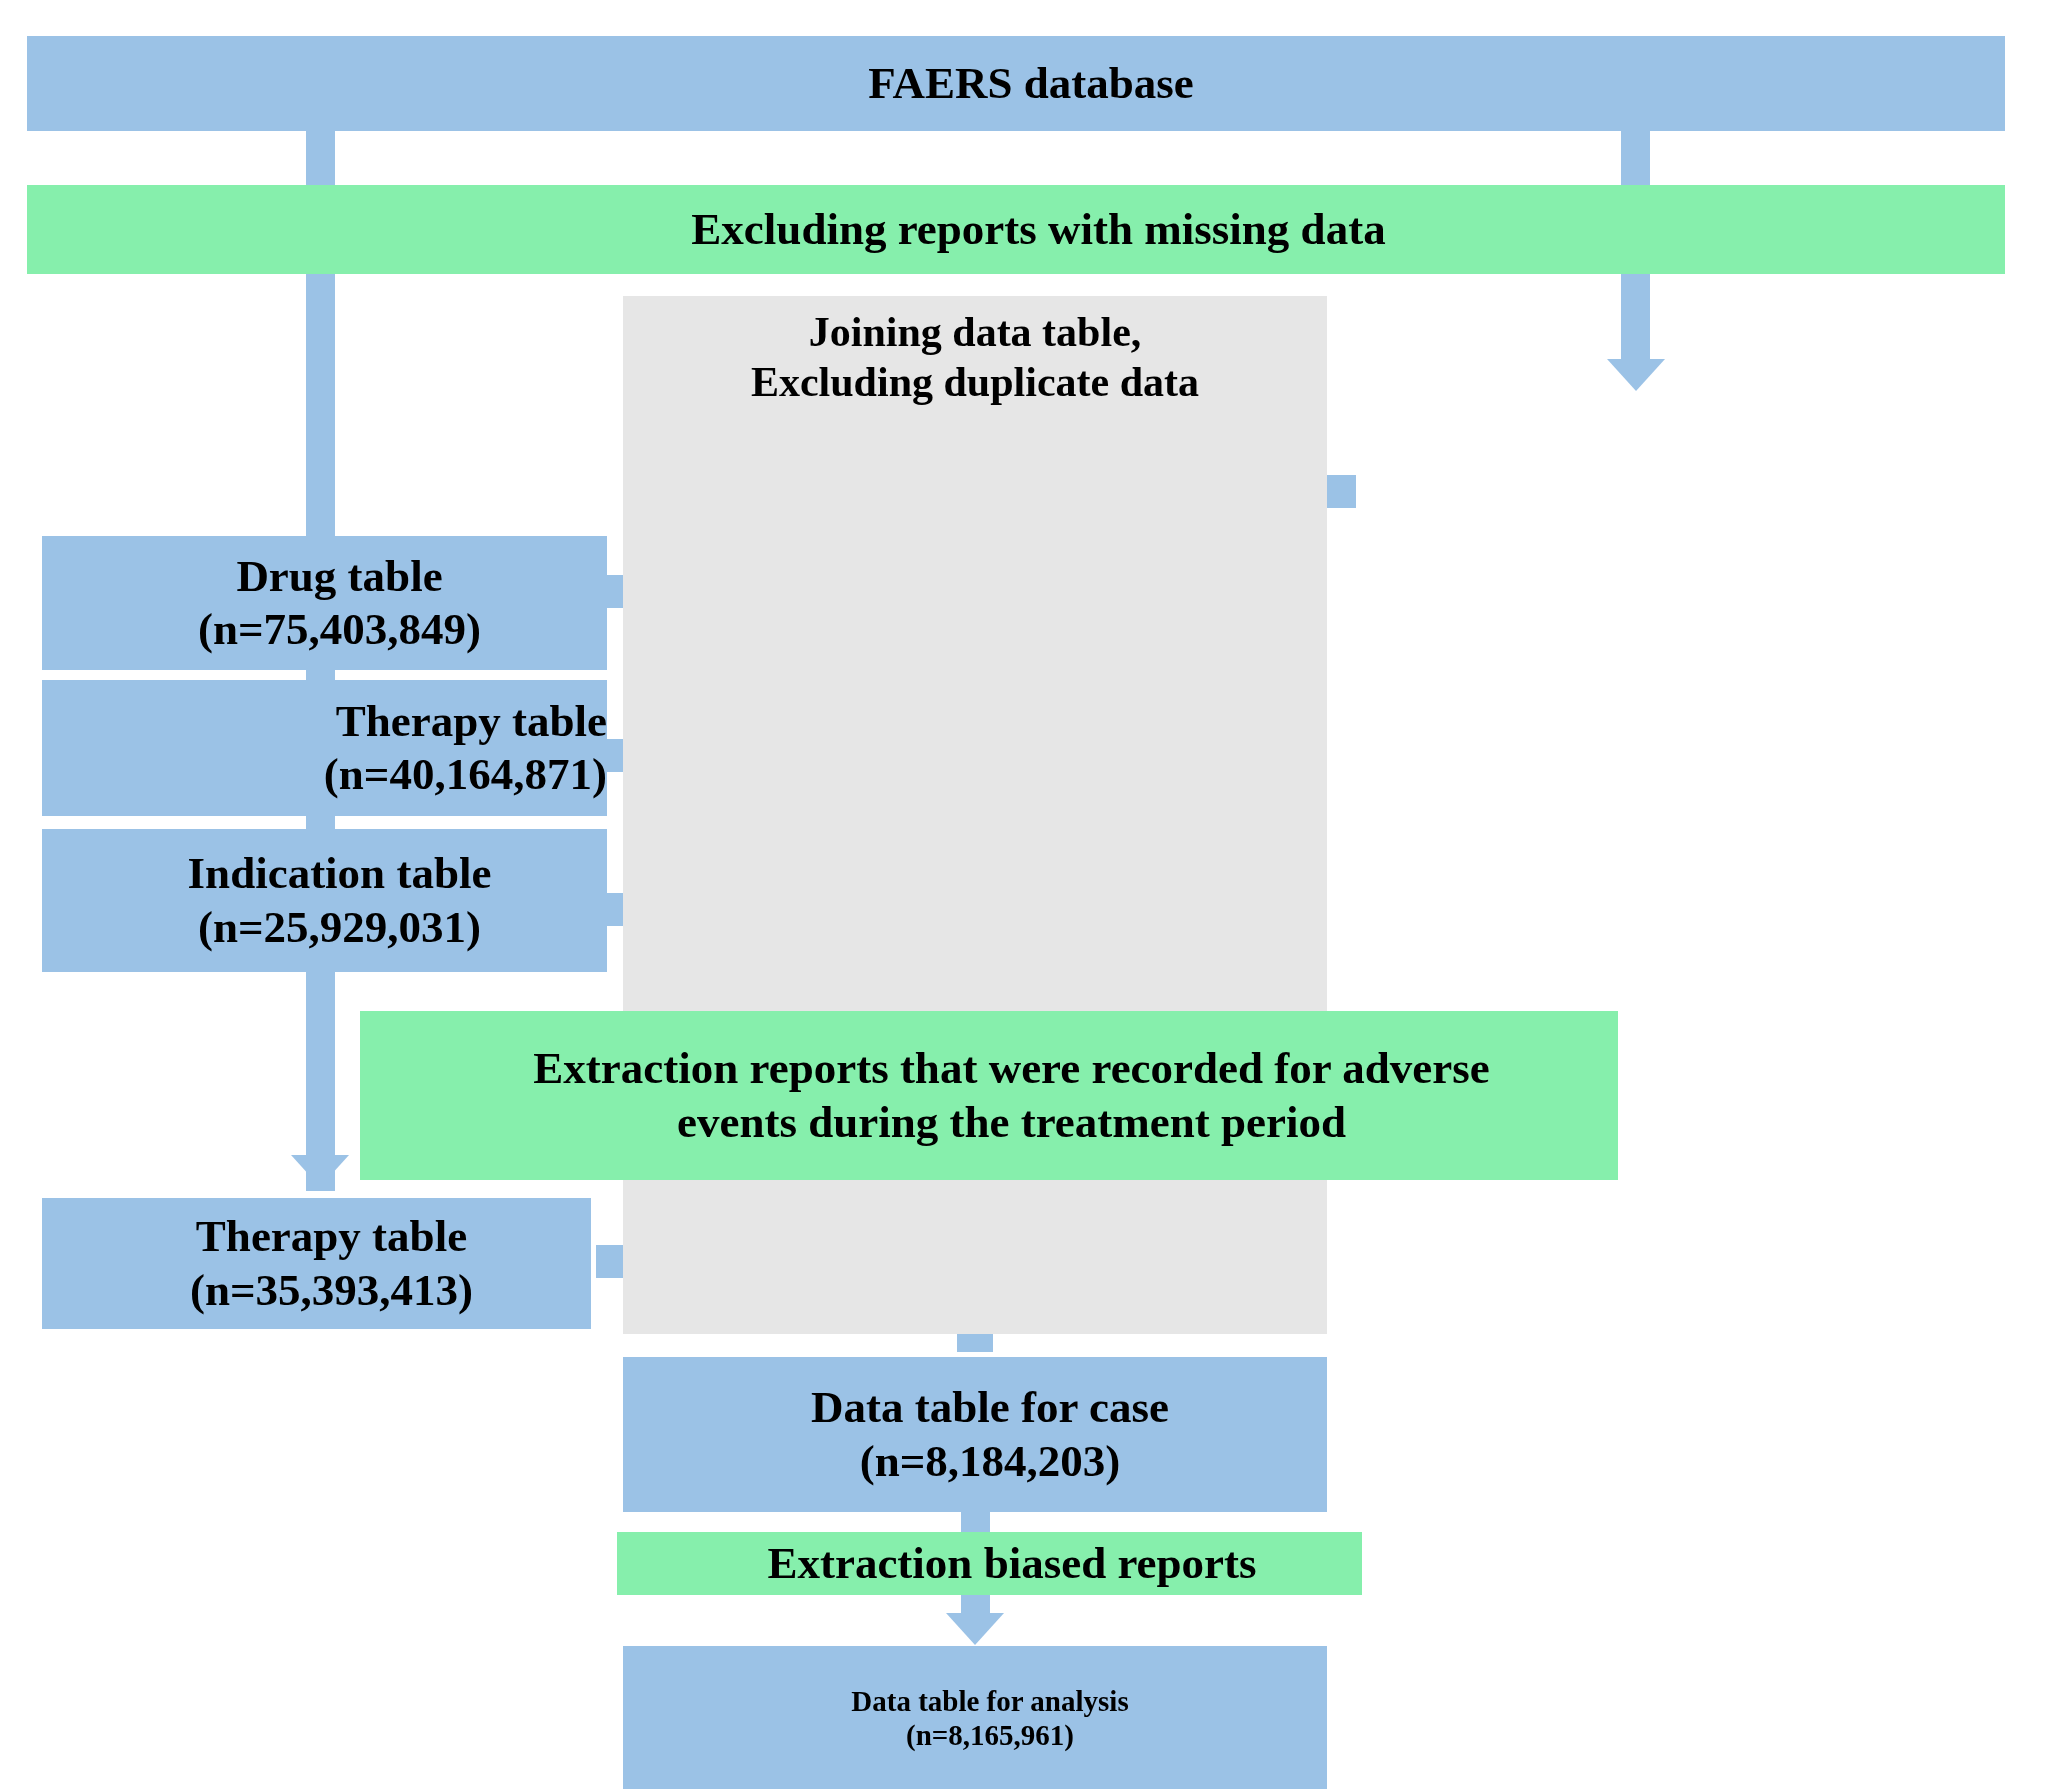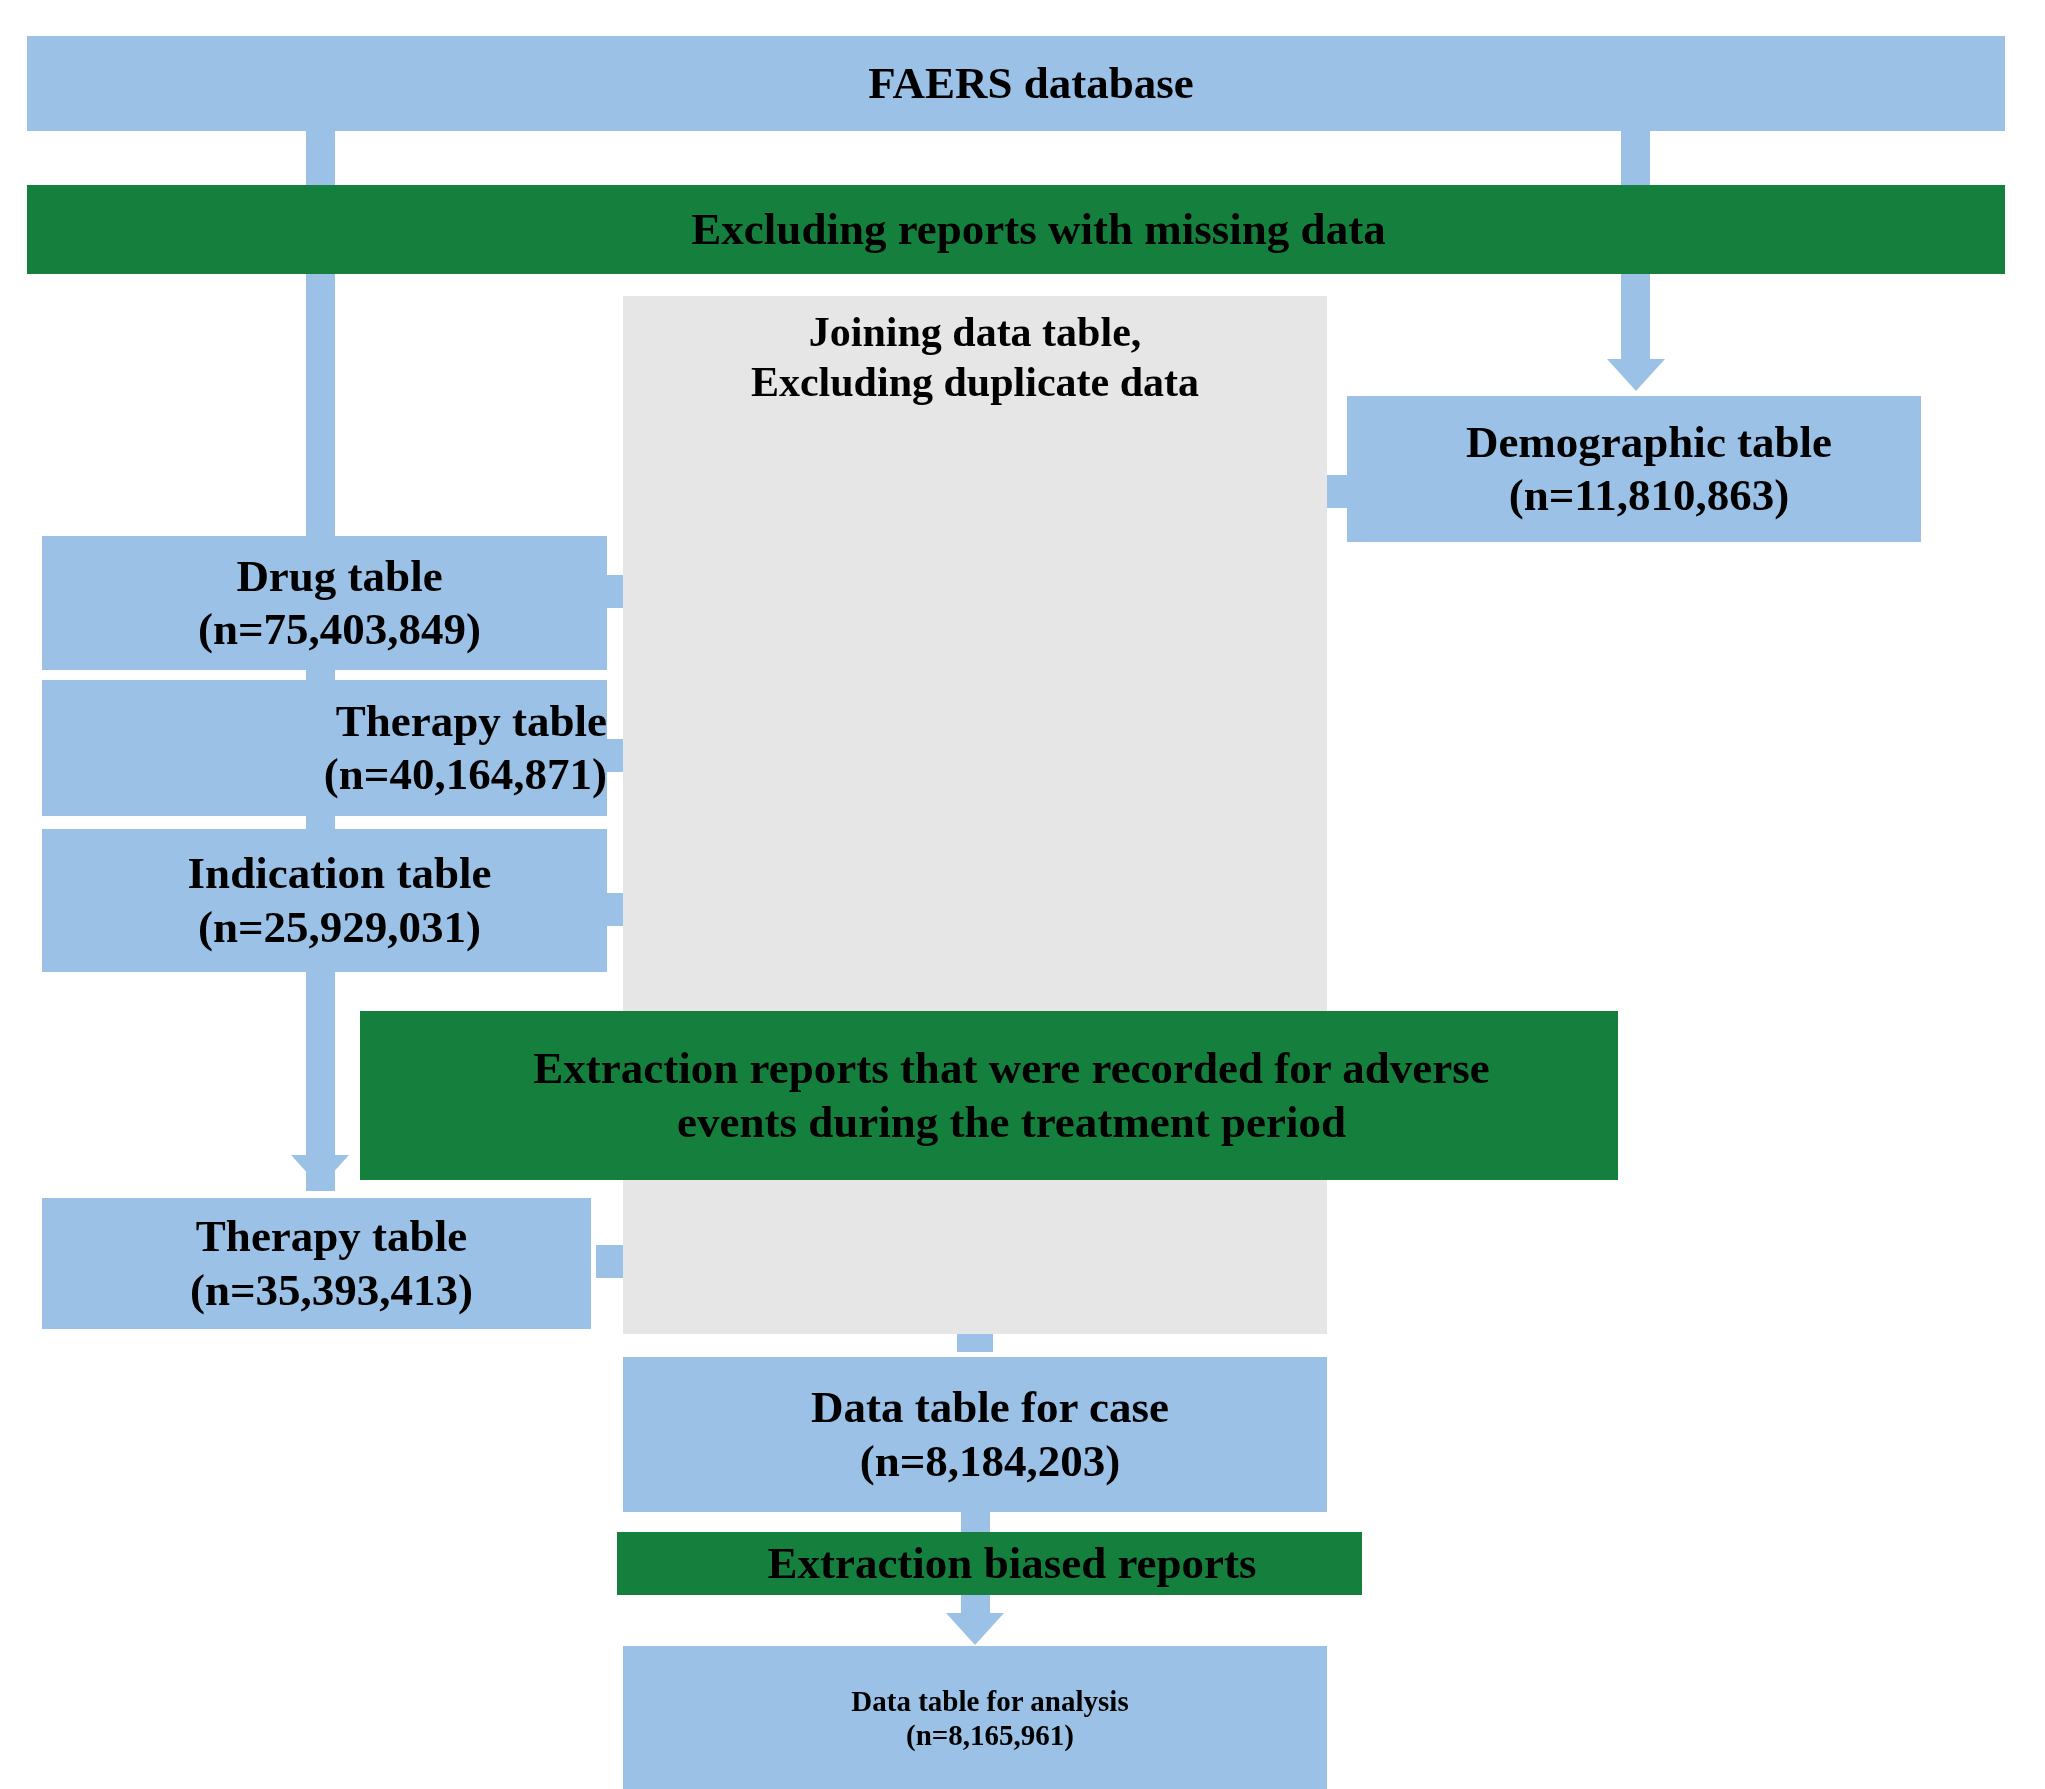--- a/index.html
+++ b/index.html
@@ -3,21 +3,21 @@
 <meta charset="utf-8">
 <style>
   html,body{margin:0;padding:0;background:#ffffff;}
   body{font-family:"Liberation Serif",serif;}
   #stage{position:relative;width:2046px;height:1790px;background:#ffffff;overflow:hidden;}
 
   .box{position:absolute;box-sizing:border-box;display:flex;flex-direction:column;
        align-items:center;justify-content:center;text-align:center;color:#000000;
        font-weight:bold;line-height:1.18;}
   .blue{background:#9BC2E6;padding-left:30px;}
-  .gray{background:#15803d;padding-left:45px;}
+  .gray{background:#86efac;padding-left:45px;}
   .lightgray{background:#E6E6E6;}
   .conn{position:absolute;background:#9BC2E6;}
   .ln1{display:block;}
   .ln2{display:block;}
 
   
   .tri-down{position:absolute;width:0;height:0;border-left:29px solid transparent;
             border-right:29px solid transparent;border-top:32px solid #9BC2E6;}
   .tri-left{position:absolute;width:0;height:0;border-top:32px solid transparent;
             border-bottom:32px solid transparent;border-right:36px solid #9BC2E6;}
@@ -65,24 +65,20 @@
   </div>
 
   <div class="box blue" style="left:27px;top:36px;width:1978px;height:95px;font-size:45px;">
     <span>FAERS database</span>
   </div>
 
   <div class="box gray" style="left:27px;top:185px;width:1978px;height:89px;font-size:45px;">
     <span>Excluding reports with missing data</span>
   </div>
 
-  <div class="box blue" style="left:1347px;top:396px;width:574px;height:146px;font-size:45px;">
-    <span>Demographic table</span>
-    <span>(n=11,810,863)</span>
-  </div>
 
   <div class="box blue" style="left:42px;top:536px;width:565px;height:134px;font-size:45px;">
     <span>Drug table</span>
     <span>(n=75,403,849)</span>
   </div>
 
   <div class="box blue" style="left:42px;top:680px;width:565px;height:136px;font-size:45px;align-items:flex-end;">
     <span>Therapy table</span>
     <span>(n=40,164,871)</span>
   </div>

